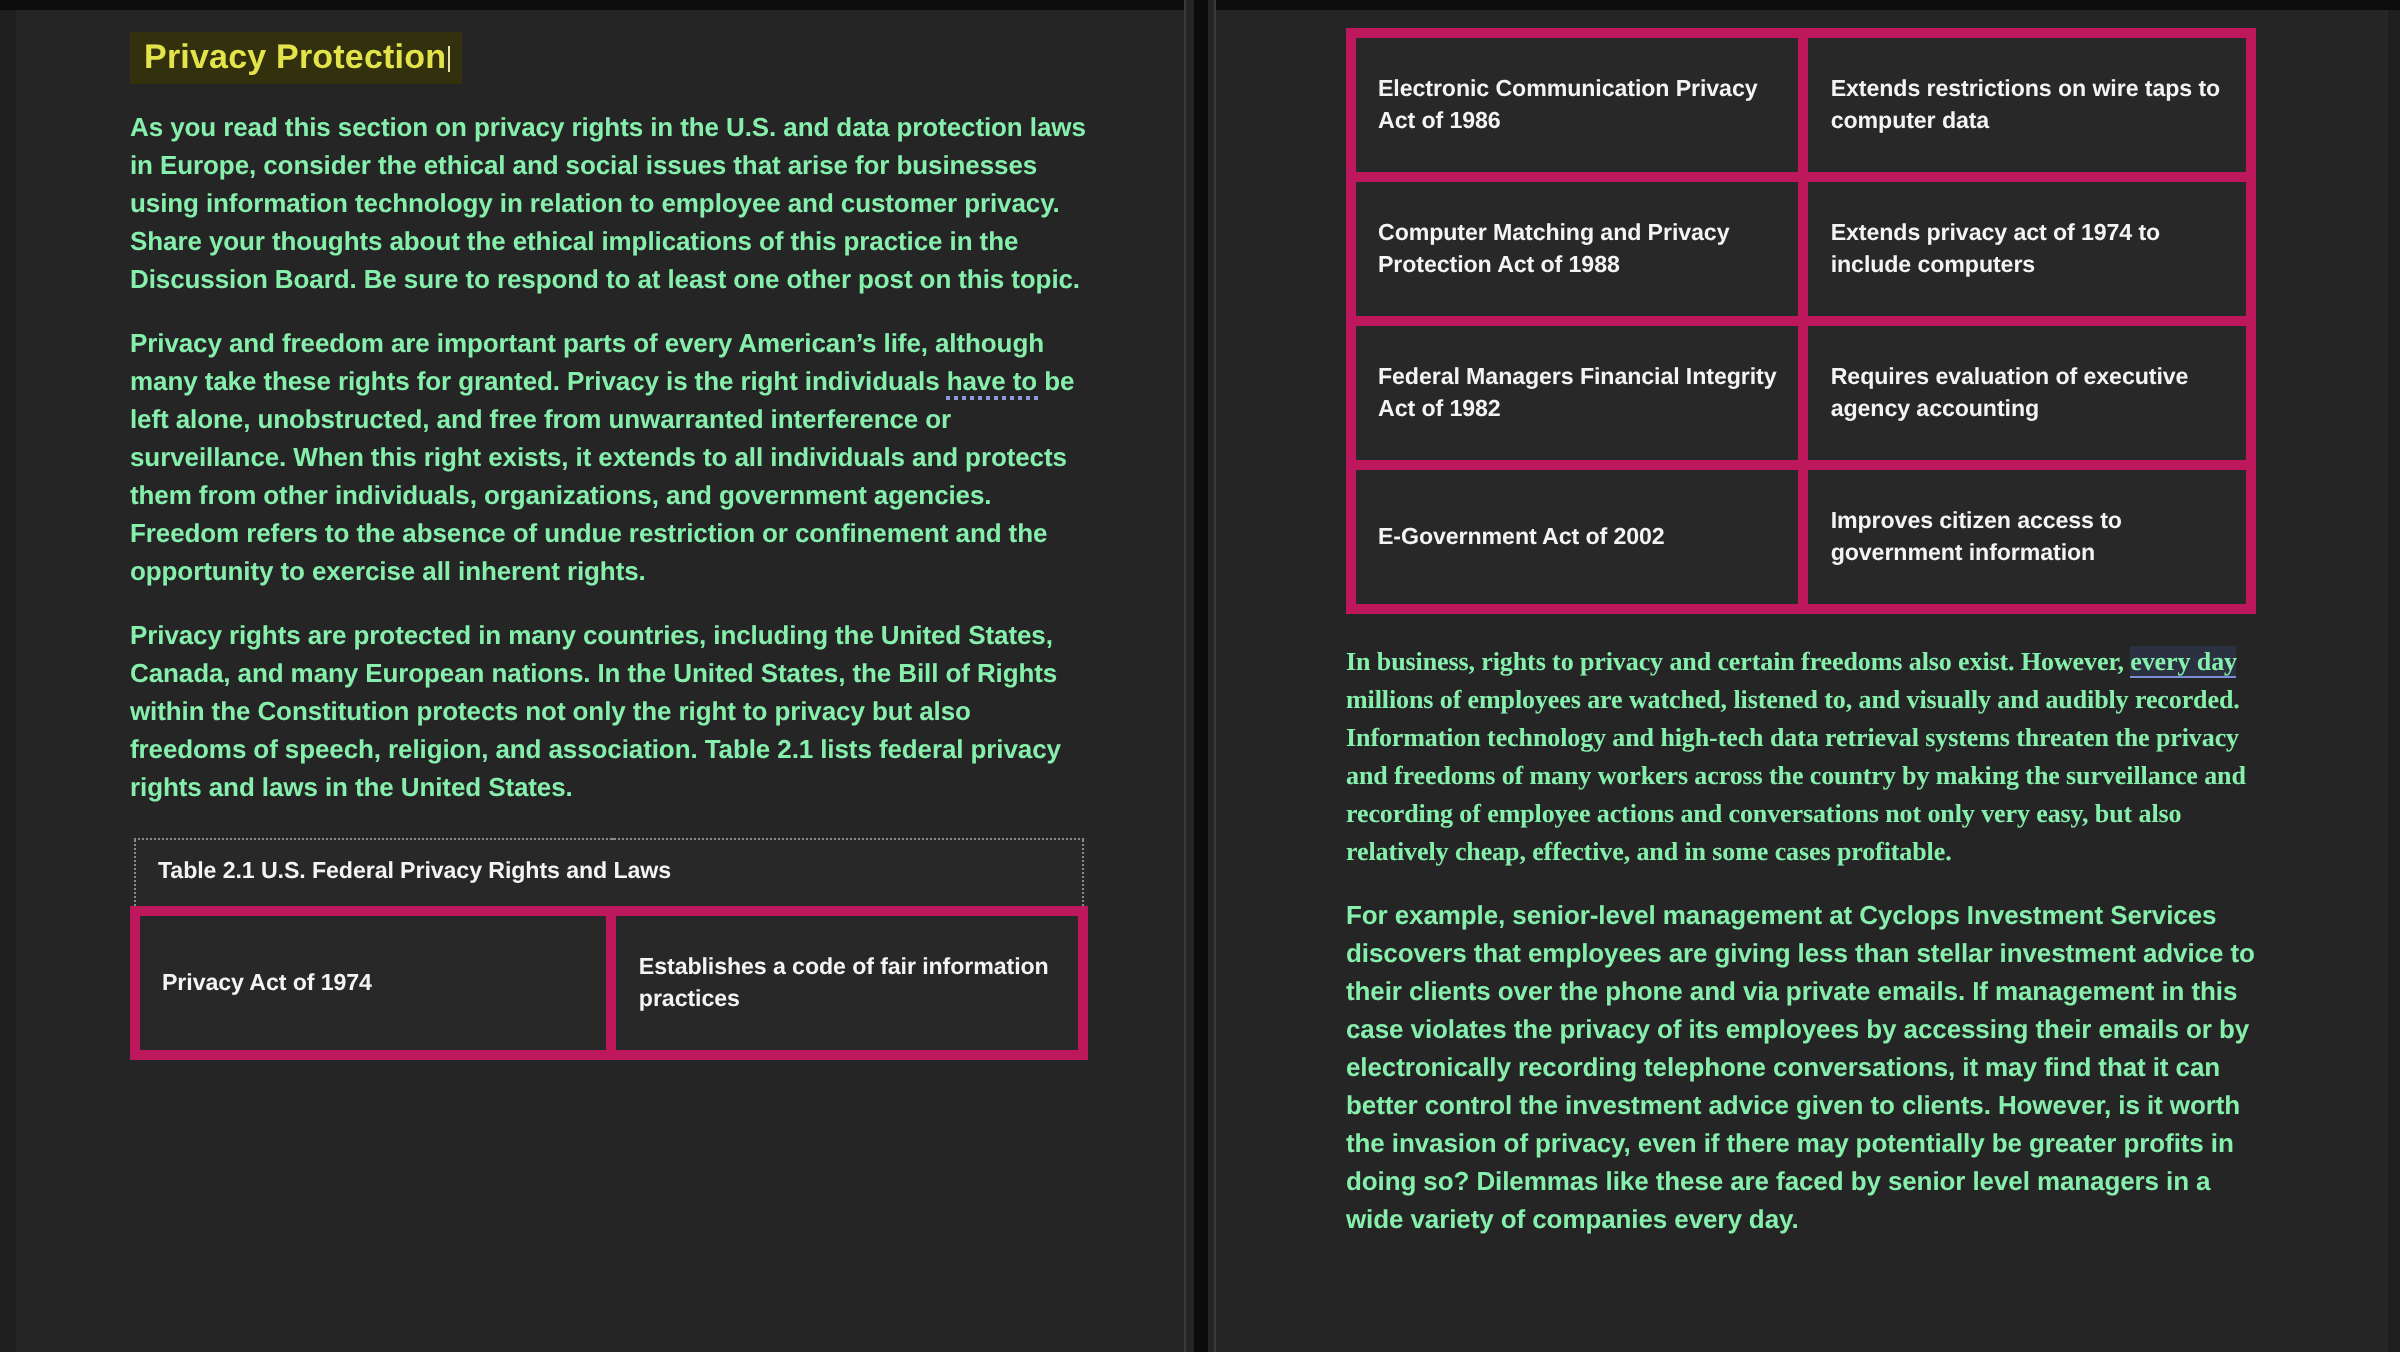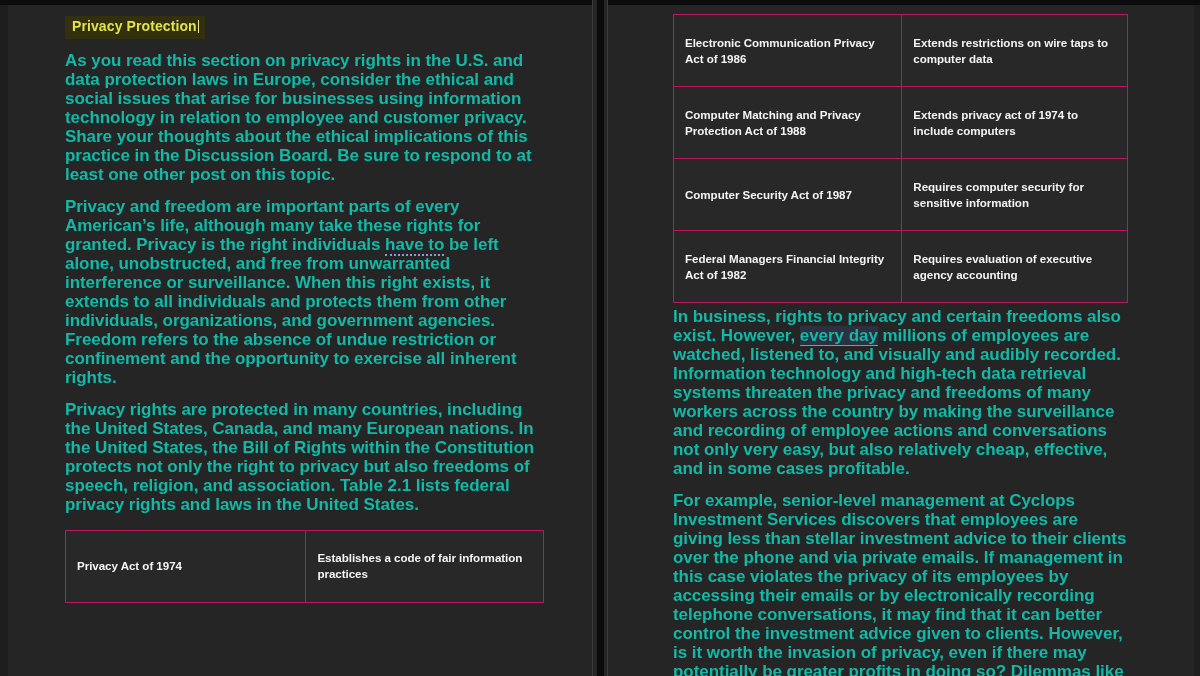--- a/index.html
+++ b/index.html
@@ -69,44 +69,44 @@
   .page-right { left: 608px; width: 586px; }
 
   .page-body {
     padding: 0;
     color: #f2f2f2;
   }
 
   
   .doc-heading {
     display: inline-block;
-    font-size: 14px;
+    font-size: 17px;
     font-weight: 700;
     color: #e3e34a;
     background: #32300d;
     padding: 2px 6px 3px 7px;
     line-height: 1.25;
     letter-spacing: 0.1px;
     position: relative;
   }
   .doc-heading .caret {
     display: inline-block;
     width: 1px;
     height: 13px;
     background: #e8e8a0;
     vertical-align: -2px;
     margin-left: 1px;
   }
 
   p.body-text {
     margin: 0;
-    font-size: 17px;
+    font-size: 13px;
     font-weight: 700;
     line-height: 19px;
-    color: #14b8a6;
+    color: #86efac;
     letter-spacing: -0.05px;
   }
   p.body-text + p.body-text { margin-top: 13px; }
 
   
   .gram-dotted {
     border-bottom: 2px dotted #8e9ad8;
     padding-bottom: 0px;
   }
   .gram-solid {
@@ -115,21 +115,21 @@
   }
 
   
   table.doc-table {
     border-collapse: collapse;
     table-layout: fixed;
     width: 100%;
     background: #282828;
   }
   table.doc-table td {
-    border: 1px solid #be185d;
+    border: 5px solid #be185d;
     color: #f4f4f4;
     font-size: 11.6px;
     font-weight: 700;
     line-height: 16px;
     padding: 8px 11px 8px 11px;
     vertical-align: middle;
     letter-spacing: -0.05px;
     background: #282828;
   }
   table.doc-table td.caption-cell {
@@ -173,20 +173,23 @@
 
       <p class="body-text">Privacy rights are protected in many countries, including the United States, Canada, and many European nations. In the United States, the Bill of Rights within the Constitution protects not only the right to privacy but also freedoms of speech, religion, and association. Table 2.1 lists federal privacy rights and laws in the United States.</p>
 
       <div class="tbl-wrap-left">
         <table class="doc-table">
           <colgroup>
               <col style="width:50.3%">
               <col style="width:49.7%">
             </colgroup>
           <tbody>
+            <tr>
+              <td class="caption-cell" colspan="2">Table 2.1 U.S. Federal Privacy Rights and Laws</td>
+            </tr>
             <tr class="row-tall">
               <td>Privacy Act of 1974</td>
               <td>Establishes a code of fair information practices</td>
             </tr>
           </tbody>
         </table>
       </div>
 
     </div>
   </div>
@@ -209,32 +212,32 @@
           <tbody>
             <tr class="row-tall">
               <td>Electronic Communication Privacy Act of 1986</td>
               <td>Extends restrictions on wire taps to computer data</td>
             </tr>
             <tr class="row-tall">
               <td>Computer Matching and Privacy Protection Act of 1988</td>
               <td>Extends privacy act of 1974 to include computers</td>
             </tr>
             <tr class="row-tall">
-              <td>Computer Security Act of 1987</td>
-              <td>Requires computer security for sensitive information</td>
-            </tr>
-            <tr class="row-tall">
               <td>Federal Managers Financial Integrity Act of 1982</td>
               <td>Requires evaluation of executive agency accounting</td>
+            </tr>
+            <tr class="row-tall">
+              <td>E-Government Act of 2002</td>
+              <td>Improves citizen access to government information</td>
             </tr>
           </tbody>
         </table>
       </div>
 
-      <p class="body-text" style="margin-top:4px;">
+      <p class="body-text" style="margin-top:14px;font-family:Liberation Serif, serif;">
         In business, rights to privacy and certain freedoms also exist. However, <span class="gram-solid">every day</span> millions of
         employees are watched, listened to, and visually and audibly recorded. Information
         technology and high-tech data retrieval systems threaten the privacy and freedoms of many
         workers across the country by making the surveillance and recording of employee actions and
         conversations not only very easy, but also relatively cheap, effective, and in some cases
         profitable.
       </p>
 
       <p class="body-text">For example, senior-level management at Cyclops Investment Services discovers that employees are giving less than stellar investment advice to their clients over the phone and via private emails. If management in this case violates the privacy of its employees by accessing their emails or by electronically recording telephone conversations, it may find that it can better control the investment advice given to clients. However, is it worth the invasion of privacy, even if there may potentially be greater profits in doing so? Dilemmas like these are faced by senior level managers in a wide variety of companies every day.</p>
 

